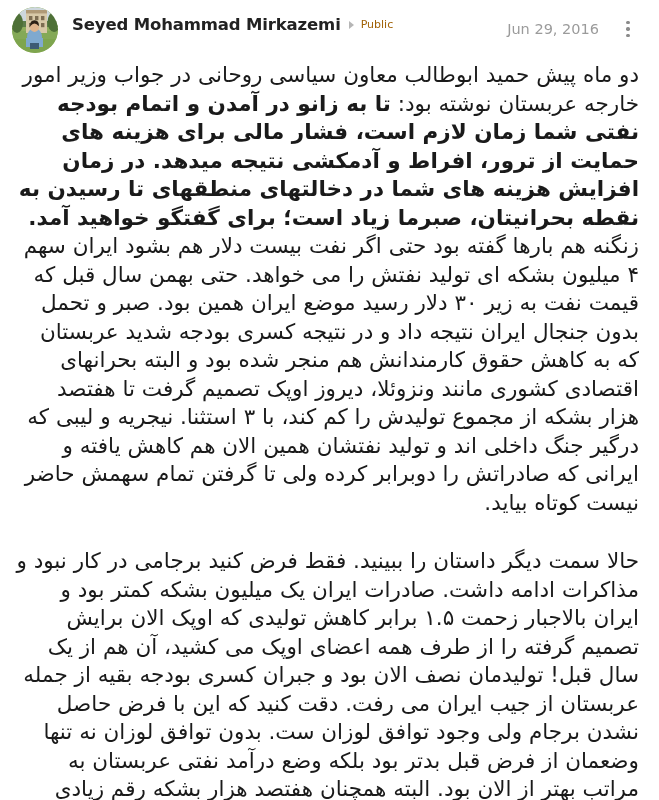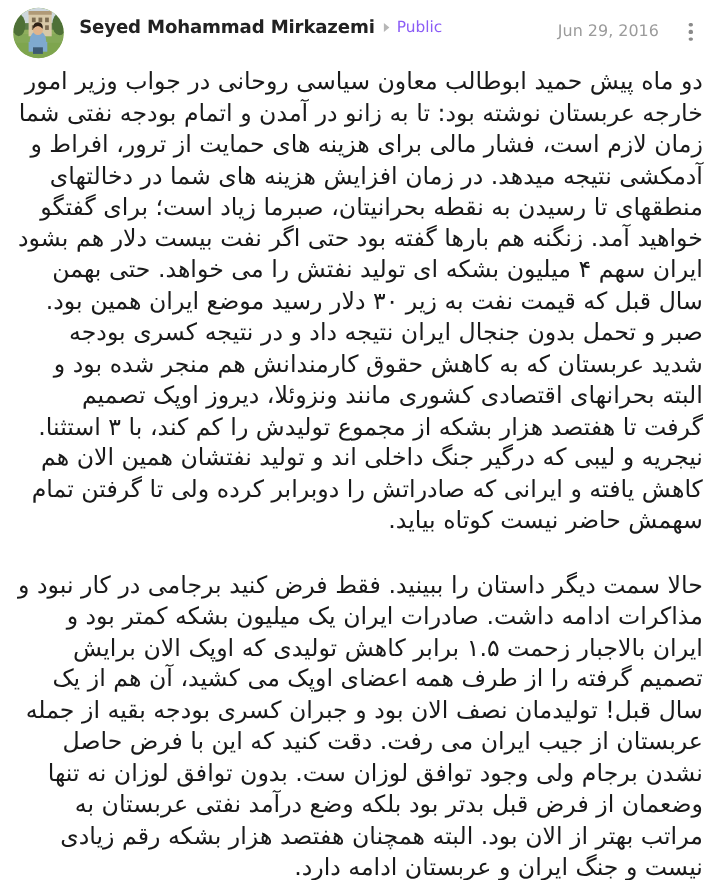--- a/index.html
+++ b/index.html
@@ -64,22 +64,22 @@
     display: inline-block;
     width: 0;
     height: 0;
     border-top: 4px solid transparent;
     border-bottom: 4px solid transparent;
     border-left: 5px solid #b6b6b6;
     margin: 0 7px 0 8px;
     flex: 0 0 auto;
   }
   .visibility-label {
-    font-size: 14px;
-    color: #8b5cf6;
+    font-size: 11px;
+    color: #a16207;
     font-weight: normal;
     white-space: nowrap;
   }
 
   .header-right {
     display: flex;
     align-items: center;
     flex: 0 0 auto;
     margin-top: 10px;
   }
@@ -118,21 +118,21 @@
     line-height: 28.5px;
     font-family: "DejaVu Sans", "Liberation Sans", sans-serif;
   }
   .post-body p {
     margin: 0;
   }
   .post-body p + p {
     margin-top: 30px;
   }
   .post-body b {
-    font-weight: normal;
+    font-weight: bold;
   }
 </style>
 </head>
 <body>
 
 <div class="post-card">
 
   <div class="post-header">
 
     <div class="avatar">

